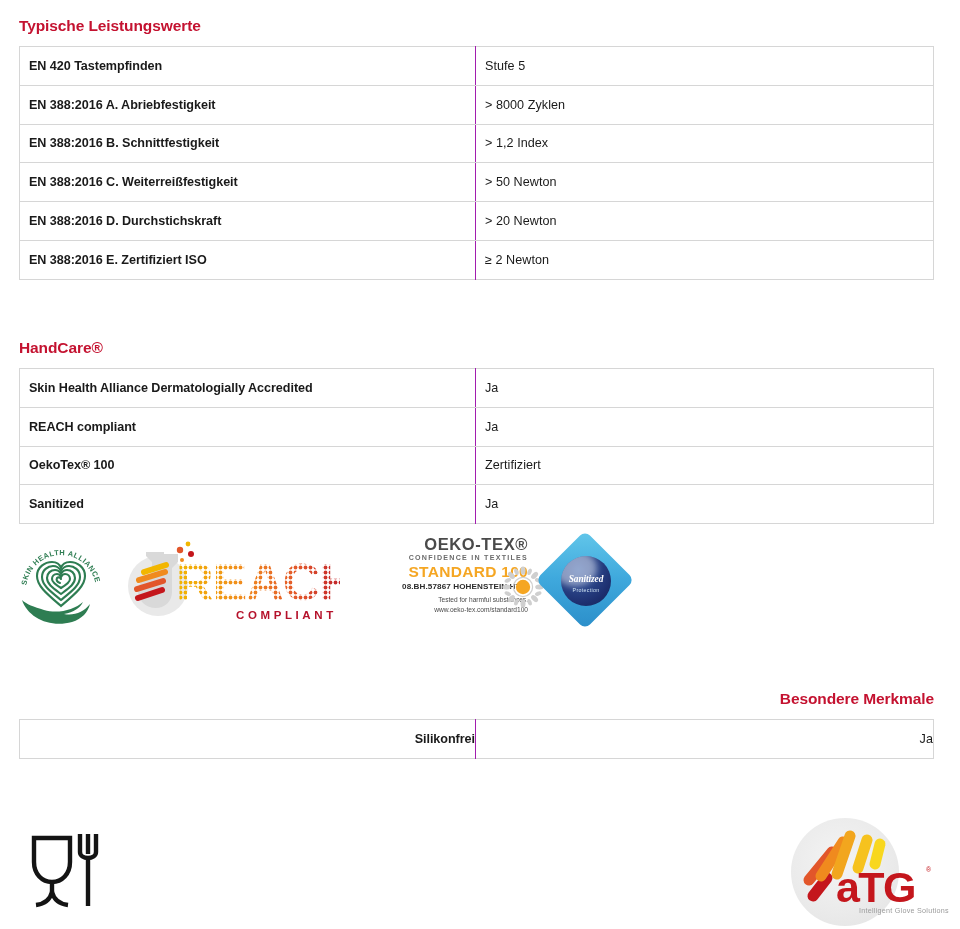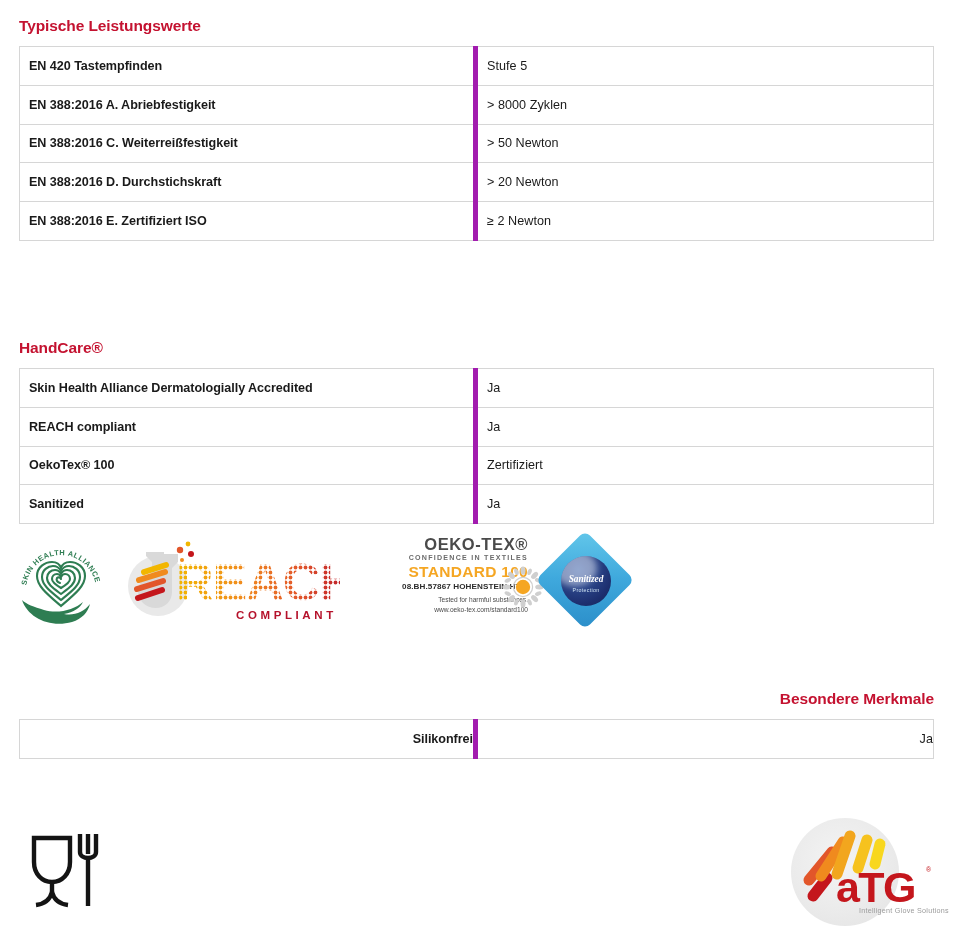--- a/index.html
+++ b/index.html
@@ -38,21 +38,21 @@
     padding: 0 0 0 9px;
     vertical-align: middle;
     font-size: 12.6px;
     height: 38.8px;
   }
   .spec-table tr:first-child td { border-top: none; }
   .spec-table tr:last-child td { border-bottom: none; }
   .spec-table td.label {
     width: 456px;
     font-weight: bold;
-    border-right: 5px solid #a21caf;
+    border-right: 1px solid #a21caf;
     letter-spacing: -0.05px;
   }
   .spec-table td.value {
     font-weight: normal;
     letter-spacing: 0.05px;
   }
 
   
   .sec-perf  { position: absolute; top: 17px;  left: 0; }
   .sec-hand  { position: absolute; top: 339px; left: 0; }
@@ -168,20 +168,24 @@
     <div class="section-heading">Typische Leistungswerte</div>
     <table class="spec-table">
       <tbody>
         <tr>
           <td class="label">EN 420 Tastempfinden</td>
           <td class="value">Stufe 5</td>
         </tr>
         <tr>
           <td class="label">EN 388:2016 A. Abriebfestigkeit</td>
           <td class="value">&gt; 8000 Zyklen</td>
+        </tr>
+        <tr>
+          <td class="label">EN 388:2016 B. Schnittfestigkeit</td>
+          <td class="value">&gt; 1,2 Index</td>
         </tr>
         <tr>
           <td class="label">EN 388:2016 C. Weiterreißfestigkeit</td>
           <td class="value">&gt; 50 Newton</td>
         </tr>
         <tr>
           <td class="label">EN 388:2016 D. Durchstichskraft</td>
           <td class="value">&gt; 20 Newton</td>
         </tr>
         <tr>

